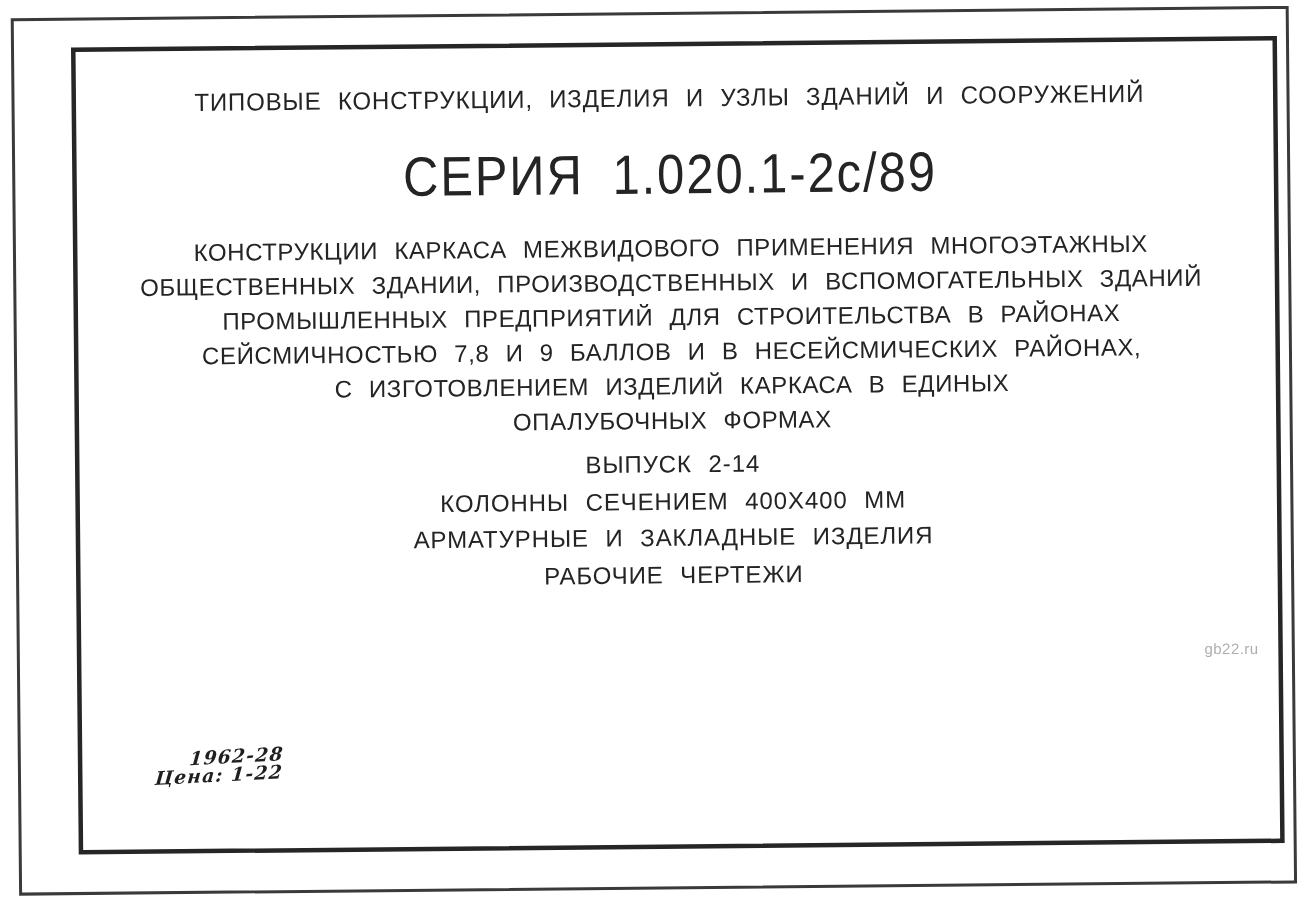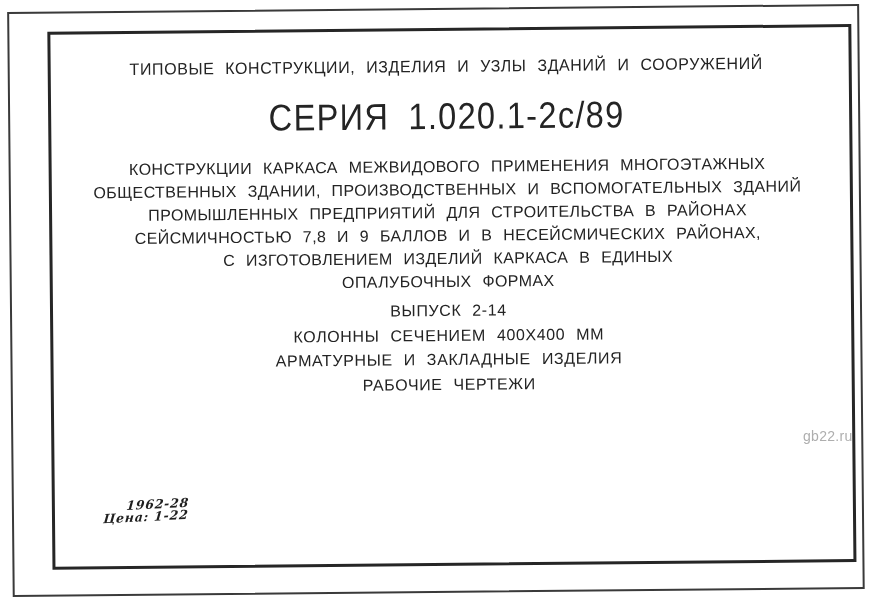--- a/index.html
+++ b/index.html
@@ -105,21 +105,21 @@
     letter-spacing: 0.8px;
     color: #1f1f1f;
     transform: rotate(-2.5deg) skewX(-8deg);
     transform-origin: left top;
   }
   .stamp .stamp-number { margin-left: 22px; }
   .watermark {
     position: absolute;
     left: 803px;
     top: 428px;
-    font-size: 14px;
+    font-size: 10px;
     letter-spacing: 0.3px;
     color: #aeaeae;
     z-index: 5;
   }
 </style>
 </head>
 <body>
 
 <div class="page">
   <div class="sheet">

